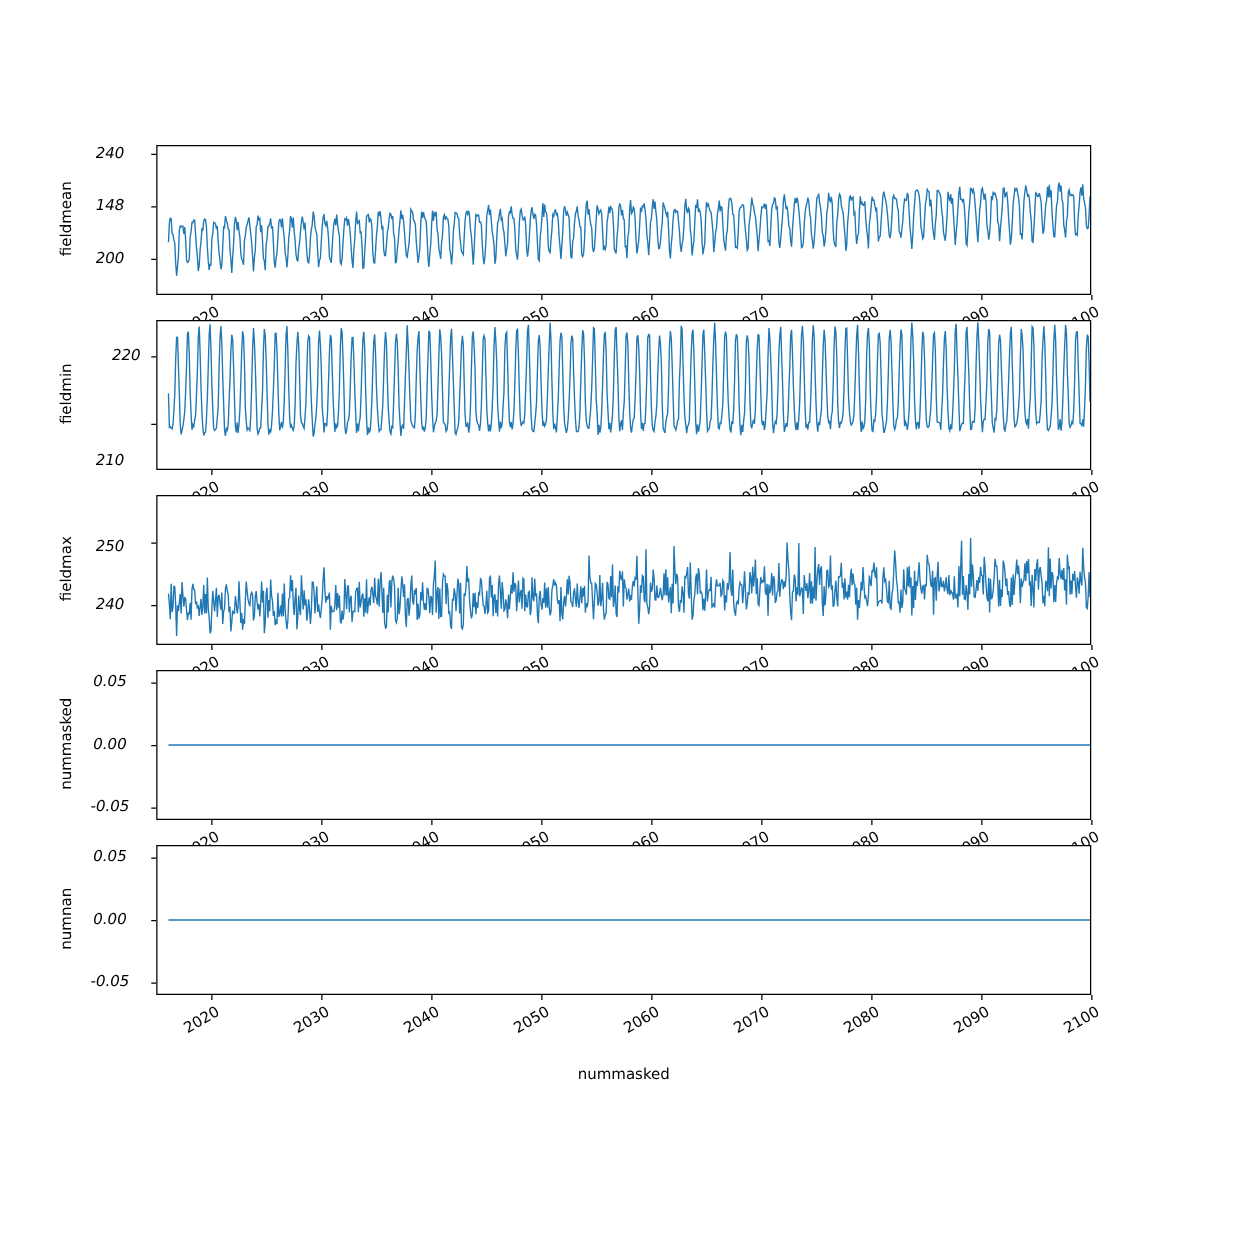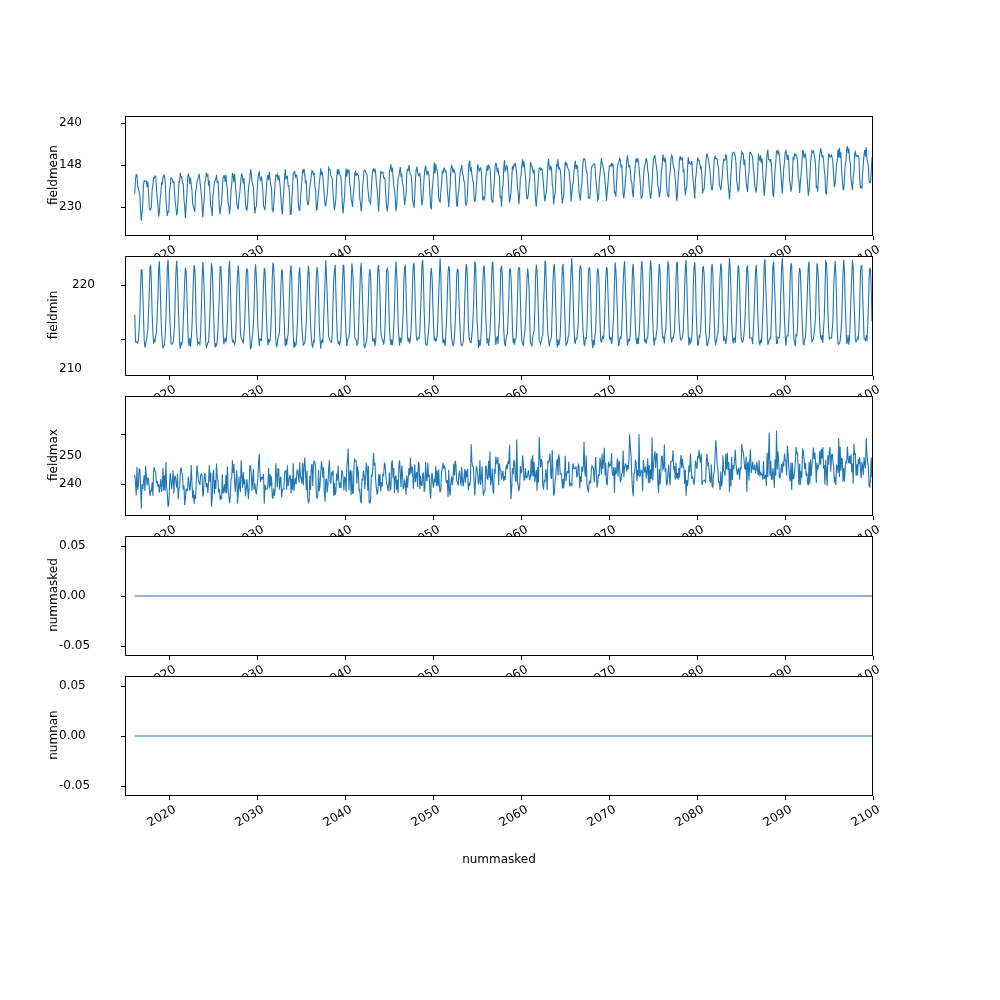--- a/index.html
+++ b/index.html
@@ -45,22 +45,23 @@
     color: #000;
     transform-origin: 50% 50%;
     transform: rotate(-90deg);
     white-space: nowrap;
     text-align: center;
   }
   .ytick {
     position: absolute;
     font-size: 12px;
     color: #000;
-    text-align: left;
+    text-align: center;
     white-space: nowrap;
+    font-style: italic;
   }
   .ytickmark {
     position: absolute;
     width: 4px;
     height: 1px;
     background: #000;
   }
   .xtick {
     position: absolute;
     font-size: 12px;
@@ -88,21 +89,21 @@
 <body>
 
 <div id="figure">
   <div class="xlabel" id="xlabel" style="top: 852px;">nummasked</div>
 <div class="panel" style="top: 116px; height: 120px;">
       <svg viewBox="0 0 748 120" preserveAspectRatio="none">
         <path d="M8.80,78.07L9.53,62.75L10.25,58.55L10.98,58.90L11.70,70.97L12.43,71.70L13.15,76.34L13.88,78.91L14.60,95.39L15.33,105.41L16.05,97.79L16.78,89.40L17.51,68.39L18.23,64.95L18.96,65.69L19.68,64.88L20.41,65.15L21.13,71.31L21.86,65.68L22.58,76.26L23.31,92.42L24.03,94.58L24.76,94.02L25.48,91.72L26.21,73.80L26.94,69.45L27.66,61.91L28.39,62.17L29.11,60.08L29.84,60.25L30.56,71.89L31.29,82.55L32.01,90.26L32.74,101.43L33.46,97.15L34.19,84.36L34.92,77.36L35.64,67.25L36.37,68.03L37.09,61.16L37.82,59.18L38.54,59.67L39.27,66.26L39.99,81.82L40.72,93.52L41.44,100.61L42.17,96.11L42.89,96.38L43.62,75.30L44.35,71.05L45.07,61.83L45.80,62.17L46.52,63.25L47.25,67.31L47.97,64.86L48.70,77.49L49.42,87.21L50.15,92.95L50.87,100.11L51.60,96.62L52.33,81.80L53.05,65.74L53.78,66.23L54.50,56.73L55.23,60.59L55.95,62.28L56.68,67.16L57.40,68.03L58.13,83.93L58.85,91.89L59.58,103.04L60.30,90.26L61.03,79.50L61.76,63.02L62.48,57.54L63.21,60.69L63.93,68.20L64.66,61.71L65.38,68.99L66.11,74.39L66.83,87.37L67.56,91.87L68.28,93.39L69.01,96.41L69.74,76.73L70.46,72.56L71.19,65.89L71.91,63.68L72.64,60.52L73.36,57.87L74.09,64.56L74.81,71.60L75.54,78.26L76.26,89.36L76.99,101.92L77.71,90.75L78.44,84.51L79.17,65.34L79.89,63.95L80.62,56.49L81.34,59.82L82.07,58.79L82.79,69.92L83.52,64.28L84.24,77.11L84.97,91.17L85.69,93.18L86.42,100.77L87.15,80.21L87.87,74.97L88.60,65.40L89.32,65.07L90.05,63.02L90.77,58.75L91.50,67.02L92.22,64.91L92.95,78.20L93.67,94.20L94.40,98.85L95.12,91.22L95.85,86.56L96.58,74.58L97.30,62.03L98.03,59.73L98.75,59.96L99.48,66.11L100.20,58.66L100.93,67.94L101.65,73.94L102.38,87.06L103.10,90.69L103.83,98.55L104.56,89.45L105.28,74.41L106.01,68.40L106.73,56.87L107.46,58.82L108.18,66.32L108.91,58.05L109.63,69.27L110.36,76.60L111.08,87.66L111.81,92.10L112.53,93.72L113.26,83.52L113.99,78.25L114.71,69.32L115.44,61.67L116.16,57.29L116.89,61.82L117.61,67.69L118.34,62.15L119.06,74.99L119.79,86.70L120.51,93.92L121.24,94.80L121.97,88.67L122.69,74.30L123.42,67.67L124.14,63.96L124.87,53.29L125.59,56.84L126.32,65.33L127.04,68.71L127.77,71.66L128.49,85.64L129.22,98.27L129.94,92.67L130.67,91.04L131.40,77.30L132.12,65.20L132.85,58.09L133.57,55.23L134.30,62.78L135.02,64.54L135.75,60.67L136.47,66.45L137.20,74.93L137.92,90.06L138.65,92.66L139.38,94.70L140.10,82.61L140.83,70.38L141.55,62.86L142.28,58.97L143.00,64.27L143.73,55.59L144.45,63.34L145.18,69.36L145.90,72.65L146.63,94.31L147.35,96.02L148.08,91.23L148.81,78.47L149.53,67.15L150.26,59.13L150.98,59.80L151.71,58.26L152.43,64.54L153.16,59.35L153.88,63.88L154.61,70.61L155.33,82.81L156.06,93.28L156.79,99.05L157.51,84.39L158.24,75.55L158.96,61.42L159.69,53.22L160.41,63.48L161.14,61.06L161.86,60.46L162.59,70.28L163.31,69.89L164.04,80.66L164.76,99.20L165.49,98.94L166.22,86.02L166.94,73.25L167.67,56.91L168.39,56.74L169.12,54.93L169.84,61.83L170.57,58.88L171.29,59.76L172.02,66.33L172.74,86.91L173.47,94.51L174.20,95.03L174.92,84.62L175.65,72.28L176.37,65.39L177.10,53.36L177.82,56.94L178.55,52.79L179.27,58.85L180.00,67.70L180.72,64.65L181.45,84.17L182.17,88.94L182.90,88.91L183.63,80.86L184.35,69.75L185.08,66.54L185.80,58.77L186.53,54.58L187.25,55.39L187.98,59.37L188.70,56.82L189.43,71.10L190.15,74.48L190.88,94.72L191.61,94.12L192.33,84.22L193.06,77.30L193.78,68.17L194.51,60.71L195.23,52.15L195.96,59.21L196.68,55.84L197.41,61.29L198.13,70.22L198.86,80.32L199.58,89.10L200.31,90.24L201.04,84.25L201.76,79.38L202.49,68.08L203.21,51.43L203.94,52.89L204.66,53.79L205.39,60.16L206.11,61.16L206.84,63.55L207.56,77.47L208.29,86.14L209.02,94.98L209.74,89.45L210.47,82.80L211.19,62.16L211.92,53.06L212.64,58.32L213.37,53.52L214.09,57.42L214.82,59.68L215.54,61.18L216.27,74.33L216.99,90.97L217.72,98.11L218.45,87.68L219.17,79.99L219.90,63.77L220.62,52.42L221.35,60.66L222.07,54.48L222.80,56.01L223.52,53.34L224.25,67.51L224.97,71.21L225.70,83.27L226.43,86.86L227.15,91.55L227.88,78.29L228.60,72.97L229.33,57.72L230.05,55.81L230.78,59.85L231.50,57.43L232.23,58.82L232.95,59.32L233.68,65.14L234.40,83.30L235.13,87.68L235.86,96.07L236.58,87.73L237.31,69.47L238.03,63.09L238.76,53.88L239.48,54.24L240.21,55.02L240.93,57.83L241.66,58.73L242.38,71.93L243.11,78.69L243.84,85.85L244.56,86.69L245.29,88.04L246.01,74.28L246.74,60.44L247.46,54.23L248.19,52.96L248.91,55.30L249.64,52.52L250.36,57.03L251.09,68.12L251.81,73.27L252.54,84.63L253.27,96.38L253.99,84.41L254.72,66.69L255.44,55.84L256.17,56.92L256.89,55.84L257.62,56.13L258.34,61.86L259.07,61.73L259.79,63.75L260.52,80.16L261.25,91.13L261.97,95.99L262.70,88.74L263.42,77.51L264.15,55.90L264.87,52.32L265.60,47.78L266.32,55.90L267.05,51.51L267.77,60.82L268.50,69.41L269.22,73.98L269.95,81.03L270.68,95.62L271.40,90.88L272.13,74.64L272.85,62.24L273.58,60.15L274.30,55.08L275.03,50.99L275.75,59.86L276.48,58.54L277.20,66.79L277.93,70.05L278.66,79.20L279.38,89.54L280.11,83.80L280.83,79.08L281.56,57.46L282.28,53.35L283.01,54.10L283.73,48.80L284.46,55.68L285.18,58.70L285.91,59.04L286.63,66.97L287.36,84.60L288.09,88.37L288.81,92.22L289.54,78.96L290.26,62.68L290.99,52.78L291.71,51.21L292.44,55.94L293.16,59.91L293.89,59.68L294.61,57.11L295.34,64.30L296.07,81.91L296.79,89.90L297.52,84.01L298.24,73.83L298.97,60.70L299.69,52.96L300.42,49.63L301.14,55.28L301.87,59.02L302.59,55.30L303.32,55.97L304.04,63.71L304.77,78.97L305.50,92.06L306.22,93.17L306.95,74.17L307.67,67.70L308.40,57.84L309.12,46.20L309.85,57.53L310.57,47.53L311.30,53.47L312.02,53.93L312.75,61.73L313.48,81.73L314.20,85.54L314.93,86.58L315.65,76.00L316.38,67.86L317.10,55.56L317.83,56.86L318.55,52.60L319.28,51.93L320.00,55.80L320.73,54.87L321.45,60.38L322.18,74.05L322.91,82.31L323.63,91.65L324.36,80.65L325.08,69.77L325.81,52.64L326.53,48.65L327.26,51.99L327.98,56.58L328.71,53.62L329.43,55.68L330.16,58.53L330.89,75.96L331.61,89.82L332.34,91.35L333.06,77.37L333.79,74.63L334.51,62.50L335.24,54.89L335.96,52.88L336.69,48.94L337.41,57.30L338.14,59.79L338.86,65.67L339.59,66.09L340.32,88.36L341.04,89.77L341.77,87.63L342.49,77.03L343.22,57.58L343.94,46.99L344.67,44.34L345.39,55.71L346.12,51.02L346.84,58.69L347.57,63.70L348.30,66.45L349.02,82.58L349.75,86.04L350.47,83.04L351.20,71.94L351.92,59.41L352.65,48.06L353.37,51.03L354.10,54.87L354.82,52.99L355.55,51.79L356.27,54.96L357.00,67.85L357.73,84.53L358.45,81.77L359.18,83.95L359.90,80.54L360.63,61.62L361.35,56.85L362.08,49.18L362.80,54.46L363.53,49.36L364.25,50.43L364.98,52.29L365.71,63.43L366.43,83.37L367.16,85.61L367.88,87.19L368.61,73.75L369.33,65.90L370.06,50.36L370.78,46.50L371.51,48.84L372.23,56.24L372.96,51.72L373.68,58.74L374.41,60.04L375.14,81.54L375.86,81.24L376.59,91.18L377.31,73.58L378.04,69.36L378.76,51.49L379.49,43.84L380.21,54.78L380.94,53.52L381.66,49.59L382.39,50.78L383.12,59.56L383.84,75.95L384.57,87.24L385.29,82.54L386.02,76.74L386.74,64.42L387.47,49.88L388.19,53.53L388.92,48.65L389.64,49.28L390.37,46.47L391.09,52.12L391.82,58.35L392.55,72.14L393.27,78.03L394.00,88.64L394.72,77.62L395.45,61.63L396.17,59.33L396.90,49.18L397.62,43.08L398.35,50.91L399.07,45.08L399.80,53.43L400.53,59.99L401.25,74.91L401.98,83.25L402.70,82.88L403.43,77.96L404.15,68.63L404.88,61.88L405.60,45.80L406.33,48.33L407.05,50.57L407.78,54.16L408.50,56.47L409.23,53.32L409.96,67.53L410.68,85.16L411.41,91.19L412.13,79.53L412.86,72.12L413.58,59.54L414.31,52.20L415.03,51.48L415.76,53.83L416.48,52.60L417.21,53.25L417.94,61.08L418.66,68.82L419.39,80.76L420.11,85.90L420.84,79.22L421.56,76.08L422.29,64.17L423.01,48.57L423.74,42.81L424.46,51.68L425.19,54.37L425.91,50.36L426.64,51.75L427.37,67.80L428.09,73.22L428.82,88.85L429.54,82.01L430.27,77.09L430.99,61.29L431.72,47.56L432.44,50.24L433.17,43.10L433.89,53.41L434.62,51.68L435.35,53.89L436.07,59.96L436.80,77.40L437.52,87.90L438.25,83.21L438.97,79.43L439.70,56.80L440.42,45.44L441.15,48.50L441.87,47.16L442.60,50.93L443.32,52.58L444.05,53.62L444.78,60.99L445.50,69.05L446.23,86.27L446.95,78.38L447.68,70.09L448.40,66.54L449.13,55.42L449.85,50.69L450.58,44.28L451.30,52.94L452.03,49.23L452.76,49.79L453.48,63.21L454.21,76.04L454.93,80.77L455.66,84.97L456.38,72.40L457.11,68.31L457.83,52.03L458.56,43.41L459.28,42.30L460.01,42.79L460.73,46.42L461.46,55.38L462.19,55.87L462.91,68.31L463.64,82.25L464.36,81.86L465.09,82.72L465.81,70.89L466.54,52.92L467.26,50.16L467.99,49.69L468.71,48.31L469.44,47.56L470.17,48.22L470.89,60.75L471.62,68.53L472.34,76.05L473.07,84.59L473.79,83.05L474.52,63.93L475.24,58.32L475.97,50.67L476.69,41.67L477.42,47.31L478.14,48.84L478.87,54.22L479.60,57.28L480.32,64.79L481.05,72.92L481.77,85.33L482.50,76.04L483.22,68.11L483.95,57.45L484.67,49.56L485.40,49.94L486.12,49.23L486.85,46.65L487.58,50.86L488.30,47.32L489.03,59.46L489.75,77.45L490.48,76.86L491.20,81.14L491.93,65.75L492.65,51.65L493.38,47.23L494.10,46.61L494.83,42.02L495.55,42.74L496.28,51.51L497.01,48.44L497.73,61.00L498.46,77.71L499.18,82.77L499.91,75.36L500.63,65.99L501.36,57.44L502.08,44.34L502.81,39.10L503.53,45.26L504.26,51.18L504.99,48.98L505.71,54.85L506.44,64.87L507.16,66.42L507.89,77.10L508.61,81.76L509.34,68.13L510.06,57.39L510.79,47.75L511.51,42.10L512.24,46.30L512.96,41.73L513.69,44.98L514.42,51.94L515.14,60.11L515.87,70.32L516.59,82.55L517.32,81.94L518.04,78.87L518.77,63.11L519.49,53.70L520.22,48.83L520.94,46.42L521.67,41.81L522.40,45.05L523.12,53.86L523.85,58.20L524.57,71.42L525.30,76.57L526.02,83.27L526.75,77.26L527.47,66.55L528.20,53.55L528.92,42.00L529.65,41.18L530.37,38.59L531.10,45.89L531.83,49.79L532.55,56.81L533.28,70.40L534.00,72.33L534.73,81.68L535.45,77.38L536.18,68.78L536.90,54.34L537.63,49.44L538.35,37.85L539.08,43.52L539.81,44.98L540.53,41.07L541.26,46.93L541.98,68.61L542.71,77.95L543.43,80.29L544.16,81.93L544.88,62.06L545.61,56.47L546.33,43.59L547.06,38.93L547.78,40.19L548.51,48.00L549.24,51.60L549.96,53.70L550.69,63.79L551.41,71.65L552.14,85.06L552.86,80.51L553.59,62.17L554.31,54.10L555.04,42.27L555.76,39.95L556.49,44.16L557.22,42.04L557.94,41.46L558.67,55.28L559.39,53.91L560.12,70.14L560.84,79.49L561.57,73.08L562.29,71.10L563.02,52.92L563.74,40.66L564.47,46.73L565.19,45.91L565.92,48.03L566.65,48.03L567.37,44.81L568.10,58.56L568.82,67.41L569.55,73.05L570.27,83.19L571.00,63.61L571.72,57.68L572.45,49.11L573.17,41.07L573.90,43.92L574.63,43.79L575.35,47.73L576.08,51.88L576.80,49.96L577.53,62.39L578.25,77.50L578.98,73.79L579.70,73.38L580.43,61.47L581.15,51.24L581.88,40.29L582.60,37.01L583.33,40.61L584.06,43.78L584.78,48.13L585.51,54.28L586.23,63.74L586.96,72.61L587.68,74.68L588.41,68.97L589.13,56.55L589.86,41.75L590.58,39.95L591.31,42.42L592.04,42.31L592.76,43.23L593.49,49.16L594.21,52.18L594.94,69.24L595.66,70.77L596.39,74.47L597.11,67.14L597.84,60.79L598.56,49.33L599.29,43.08L600.01,44.10L600.74,43.91L601.47,37.91L602.19,40.30L602.92,53.72L603.64,66.62L604.37,73.90L605.09,83.57L605.82,72.99L606.54,56.88L607.27,46.91L607.99,36.77L608.72,35.96L609.45,35.71L610.17,36.89L610.90,39.78L611.62,46.82L612.35,65.47L613.07,69.19L613.80,75.20L614.52,73.73L615.25,60.08L615.97,46.95L616.70,42.81L617.42,35.14L618.15,36.33L618.88,37.26L619.60,48.80L620.33,43.33L621.05,53.60L621.78,65.59L622.50,71.27L623.23,76.33L623.95,62.66L624.68,56.28L625.40,35.97L626.13,35.79L626.86,37.37L627.58,38.49L628.31,41.58L629.03,52.51L629.76,57.63L630.48,70.03L631.21,73.74L631.93,76.92L632.66,67.20L633.38,56.08L634.11,37.13L634.83,41.90L635.56,43.77L636.29,38.91L637.01,46.97L637.74,42.19L638.46,55.68L639.19,67.91L639.91,80.37L640.64,70.26L641.36,62.44L642.09,49.72L642.81,38.27L643.54,33.08L644.27,43.23L644.99,43.17L645.72,45.00L646.44,42.78L647.17,48.75L647.89,61.03L648.62,79.16L649.34,80.61L650.07,67.86L650.79,53.52L651.52,45.96L652.24,34.37L652.97,34.57L653.70,37.47L654.42,35.28L655.15,38.84L655.87,47.56L656.60,57.02L657.32,68.21L658.05,78.00L658.77,65.40L659.50,52.54L660.22,46.08L660.95,35.77L661.68,34.10L662.40,38.29L663.13,43.55L663.85,38.45L664.58,45.63L665.30,63.83L666.03,68.82L666.75,75.98L667.48,70.78L668.20,60.79L668.93,40.57L669.65,43.97L670.38,36.95L671.11,39.05L671.83,38.25L672.56,40.68L673.28,43.81L674.01,61.36L674.73,64.08L675.46,77.31L676.18,66.59L676.91,58.41L677.63,49.50L678.36,34.22L679.09,34.09L679.81,41.56L680.54,38.52L681.26,37.74L681.99,44.83L682.71,58.26L683.44,69.09L684.16,80.12L684.89,74.90L685.61,63.34L686.34,46.53L687.06,40.54L687.79,34.55L688.52,35.82L689.24,34.50L689.97,38.04L690.69,41.71L691.42,49.47L692.14,71.52L692.87,71.13L693.59,75.86L694.32,59.52L695.04,44.17L695.77,37.06L696.50,31.74L697.22,35.77L697.95,41.10L698.67,38.85L699.40,43.00L700.12,53.78L700.85,60.17L701.57,77.41L702.30,78.08L703.02,66.55L703.75,52.95L704.47,37.88L705.20,38.63L705.93,41.00L706.65,40.62L707.38,38.16L708.10,41.50L708.83,45.94L709.55,59.92L710.28,71.16L711.00,68.36L711.73,58.65L712.45,48.10L713.18,44.07L713.91,32.97L714.63,41.42L715.36,31.28L716.08,41.70L716.81,35.82L717.53,53.77L718.26,64.21L718.98,73.46L719.71,73.71L720.43,61.15L721.16,48.28L721.88,45.24L722.61,32.05L723.34,29.56L724.06,36.99L724.79,31.96L725.51,43.25L726.24,46.19L726.96,64.11L727.69,68.48L728.41,74.42L729.14,60.98L729.86,56.75L730.59,37.31L731.32,35.40L732.04,40.11L732.77,39.31L733.49,40.13L734.22,39.40L734.94,40.96L735.67,62.19L736.39,71.90L737.12,71.03L737.84,72.19L738.57,56.56L739.29,48.48L740.02,37.75L740.75,33.50L741.47,40.28L742.20,30.91L742.92,42.68L743.65,46.10L744.37,50.23L745.10,64.78L745.82,67.13L746.55,66.66L747.27,55.69L748.00,40.61" fill="none" stroke="#1f77b4" stroke-width="1.1"></path>
       </svg>
     </div>
     <div class="ylabel" style="width: 120px; left: 47px; top: 168px; margin-left: -54px;">fieldmean</div>
-    <div class="ytick" style="left: 59px; width: 58px; top: 198.629px;">230</div>
+    <div class="ytick" style="left: 59px; width: 58px; top: 198.629px;">200</div>
     <div class="ytickmark" style="left: 121px; top: 206.629px;"></div>
     <div class="ytick" style="left: 59px; width: 58px; top: 156.671px;">148</div>
     <div class="ytickmark" style="left: 121px; top: 164.671px;"></div>
     <div class="ytick" style="left: 59px; width: 58px; top: 114.713px;">240</div>
     <div class="ytickmark" style="left: 121px; top: 122.713px;"></div>
     <div class="xtickmark" style="left: 169px; top: 236px;"></div>
     <div class="xtick" style="left: 131px; top: 242px; width: 40px; text-align: right;">2020</div>
     <div class="xtickmark" style="left: 257px; top: 236px;"></div>
     <div class="xtick" style="left: 219px; top: 242px; width: 40px; text-align: right;">2030</div>
     <div class="xtickmark" style="left: 345px; top: 236px;"></div>
@@ -148,21 +149,21 @@
     <div class="xtickmark" style="left: 873px; top: 376px;"></div>
     <div class="xtick" style="left: 835px; top: 382px; width: 40px; text-align: right;">2100</div>
     <div class="panel" style="top: 396px; height: 120px;">
       <svg viewBox="0 0 748 120" preserveAspectRatio="none">
         <path d="M8.80,79.19L9.53,87.63L10.25,100.13L10.98,71.30L11.70,94.27L12.43,90.10L13.15,73.27L13.88,73.66L14.60,89.14L15.33,113.74L16.05,88.77L16.78,93.46L17.51,86.54L18.23,79.50L18.96,95.46L19.68,69.87L20.41,80.93L21.13,89.85L21.86,82.57L22.58,83.23L23.31,92.97L24.03,100.55L24.76,95.21L25.48,95.57L26.21,86.77L26.94,100.48L27.66,75.61L28.39,71.25L29.11,75.99L29.84,76.40L30.56,87.92L31.29,85.51L32.01,91.38L32.74,88.79L33.46,97.34L34.19,90.13L34.92,83.36L35.64,96.52L36.37,89.53L37.09,72.31L37.82,95.36L38.54,79.57L39.27,95.35L39.99,66.14L40.72,91.48L41.44,98.50L42.17,111.57L42.89,109.34L43.62,91.75L44.35,77.02L45.07,85.14L45.80,93.77L46.52,84.86L47.25,74.52L47.97,98.18L48.70,81.94L49.42,80.13L50.15,87.07L50.87,92.30L51.60,78.36L52.33,103.97L53.05,93.68L53.78,91.34L54.50,75.41L55.23,71.66L55.95,76.90L56.68,79.88L57.40,94.34L58.13,89.87L58.85,110.06L59.58,102.07L60.30,93.00L61.03,95.34L61.76,95.05L62.48,81.13L63.21,87.35L63.93,95.21L64.66,90.25L65.38,69.24L66.11,86.66L66.83,103.03L67.56,94.76L68.28,108.65L69.01,99.72L69.74,103.90L70.46,84.82L71.19,69.45L71.91,77.38L72.64,84.07L73.36,87.04L74.09,89.44L74.81,79.83L75.54,78.22L76.26,80.15L76.99,101.07L77.71,97.31L78.44,81.69L79.17,77.22L79.89,86.01L80.62,91.99L81.34,87.62L82.07,97.81L82.79,86.90L83.52,69.46L84.24,86.51L84.97,76.91L85.69,111.46L86.42,103.10L87.15,78.99L87.87,74.36L88.60,98.81L89.32,84.40L90.05,93.56L90.77,67.74L91.50,81.16L92.22,84.90L92.95,97.40L93.67,93.46L94.40,104.76L95.12,101.66L95.85,103.93L96.58,78.63L97.30,98.15L98.03,95.46L98.75,88.88L99.48,97.74L100.20,79.08L100.93,97.75L101.65,71.01L102.38,92.22L103.10,101.11L103.83,108.07L104.56,101.44L105.28,83.76L106.01,82.42L106.73,64.23L107.46,77.30L108.18,68.23L108.91,87.01L109.63,96.54L110.36,83.01L111.08,74.44L111.81,108.38L112.53,98.43L113.26,80.81L113.99,92.20L114.71,96.64L115.44,64.26L116.16,79.82L116.89,92.14L117.61,76.59L118.34,88.95L119.06,83.79L119.79,101.20L120.51,94.12L121.24,83.81L121.97,92.37L122.69,103.82L123.42,92.81L124.14,69.84L124.87,70.07L125.59,77.66L126.32,95.32L127.04,83.83L127.77,73.21L128.49,94.20L129.22,87.99L129.94,94.96L130.67,99.08L131.40,91.50L132.12,84.00L132.85,67.52L133.57,57.77L134.30,77.51L135.02,86.69L135.75,81.21L136.47,84.13L137.20,81.30L137.92,78.39L138.65,108.54L139.38,89.19L140.10,93.68L140.83,93.77L141.55,93.68L142.28,88.56L143.00,72.15L143.73,92.74L144.45,78.65L145.18,90.65L145.90,80.58L146.63,101.61L147.35,103.39L148.08,93.00L148.81,100.48L149.53,95.09L150.26,67.33L150.98,79.97L151.71,91.80L152.43,73.05L153.16,73.10L153.88,94.39L154.61,83.04L155.33,81.01L156.06,102.20L156.79,94.07L157.51,93.40L158.24,93.79L158.96,77.82L159.69,75.18L160.41,74.79L161.14,94.39L161.86,69.53L162.59,90.48L163.31,85.62L164.04,81.04L164.76,79.18L165.49,97.96L166.22,83.07L166.94,94.66L167.67,67.44L168.39,95.59L169.12,87.51L169.84,82.26L170.57,89.00L171.29,76.11L172.02,73.61L172.74,79.71L173.47,86.95L174.20,66.28L174.92,81.11L175.65,83.59L176.37,88.11L177.10,67.12L177.82,89.97L178.55,70.52L179.27,61.64L180.00,76.44L180.72,94.98L181.45,74.44L182.17,102.44L182.90,107.27L183.63,106.53L184.35,80.22L185.08,94.61L185.80,70.89L186.53,68.11L187.25,90.46L187.98,69.27L188.70,64.62L189.43,67.32L190.15,73.45L190.88,100.83L191.61,102.84L192.33,99.69L193.06,74.38L193.78,95.92L194.51,90.25L195.23,77.66L195.96,65.05L196.68,71.26L197.41,81.92L198.13,71.67L198.86,96.91L199.58,106.43L200.31,84.42L201.04,82.81L201.76,97.20L202.49,89.13L203.21,73.01L203.94,64.44L204.66,85.32L205.39,88.06L206.11,76.27L206.84,78.37L207.56,74.59L208.29,100.64L209.02,87.39L209.74,99.53L210.47,96.40L211.19,77.98L211.92,84.74L212.64,70.00L213.37,86.08L214.09,92.57L214.82,86.87L215.54,92.65L216.27,74.98L216.99,75.56L217.72,82.66L218.45,95.18L219.17,81.16L219.90,83.16L220.62,96.56L221.35,71.17L222.07,64.80L222.80,52.32L223.52,94.75L224.25,78.63L224.97,73.84L225.70,99.85L226.43,75.06L227.15,97.80L227.88,97.85L228.60,70.13L229.33,63.40L230.05,64.99L230.78,65.01L231.50,87.92L232.23,70.59L232.95,76.81L233.68,95.86L234.40,93.39L235.13,105.41L235.86,108.01L236.58,83.36L237.31,84.96L238.03,74.86L238.76,79.86L239.48,93.51L240.21,80.44L240.93,67.02L241.66,71.46L242.38,95.41L243.11,70.46L243.84,106.87L244.56,107.97L245.29,104.39L246.01,78.96L246.74,81.07L247.46,74.05L248.19,56.78L248.91,69.84L249.64,66.79L250.36,85.37L251.09,93.37L251.81,99.40L252.54,96.21L253.27,78.67L253.99,90.18L254.72,78.61L255.44,96.02L256.17,86.38L256.89,90.88L257.62,78.89L258.34,79.86L259.07,67.26L259.79,68.20L260.52,79.23L261.25,88.73L261.97,89.26L262.70,95.69L263.42,89.62L264.15,76.82L264.87,94.83L265.60,93.49L266.32,66.54L267.05,65.44L267.77,82.38L268.50,72.19L269.22,97.60L269.95,81.99L270.68,79.73L271.40,94.86L272.13,84.23L272.85,97.80L273.58,70.78L274.30,64.45L275.03,77.18L275.75,91.49L276.48,69.80L277.20,77.87L277.93,93.19L278.66,92.14L279.38,83.87L280.11,88.61L280.83,99.30L281.56,80.02L282.28,91.88L283.01,81.72L283.73,72.13L284.46,79.32L285.18,61.86L285.91,77.68L286.63,70.53L287.36,72.61L288.09,93.55L288.81,82.47L289.54,68.54L290.26,86.40L290.99,79.16L291.71,76.20L292.44,91.49L293.16,66.63L293.89,67.61L294.61,93.47L295.34,80.05L296.07,89.78L296.79,89.97L297.52,78.41L298.24,77.54L298.97,96.69L299.69,92.52L300.42,65.97L301.14,83.16L301.87,85.40L302.59,66.91L303.32,81.48L304.04,78.87L304.77,96.56L305.50,103.32L306.22,81.98L306.95,76.96L307.67,87.86L308.40,92.32L309.12,82.83L309.85,86.73L310.57,70.28L311.30,90.57L312.02,74.87L312.75,90.74L313.48,73.77L314.20,89.81L314.93,96.98L315.65,93.83L316.38,76.38L317.10,72.66L317.83,67.30L318.55,72.72L319.28,70.43L320.00,72.57L320.73,84.53L321.45,87.53L322.18,84.52L322.91,101.73L323.63,73.90L324.36,95.69L325.08,100.22L325.81,86.37L326.53,80.94L327.26,89.73L327.98,82.20L328.71,67.62L329.43,79.86L330.16,64.78L330.89,70.24L331.61,85.80L332.34,86.66L333.06,90.13L333.79,78.37L334.51,74.90L335.24,83.78L335.96,90.14L336.69,71.05L337.41,85.58L338.14,90.85L338.86,82.22L339.59,73.19L340.32,87.04L341.04,74.74L341.77,81.46L342.49,72.95L343.22,94.74L343.94,87.04L344.67,90.32L345.39,85.02L346.12,48.16L346.84,65.56L347.57,70.57L348.30,70.78L349.02,85.97L349.75,100.10L350.47,84.89L351.20,70.86L351.92,72.04L352.65,78.38L353.37,88.91L354.10,85.70L354.82,64.12L355.55,89.42L356.27,83.29L357.00,70.36L357.73,91.83L358.45,100.39L359.18,96.22L359.90,95.29L360.63,69.74L361.35,71.75L362.08,83.16L362.80,83.79L363.53,64.90L364.25,82.16L364.98,55.47L365.71,90.03L366.43,84.83L367.16,72.60L367.88,95.44L368.61,98.28L369.33,73.11L370.06,78.28L370.78,60.67L371.51,66.27L372.23,68.31L372.96,60.97L373.68,89.77L374.41,67.53L375.14,73.71L375.86,74.75L376.59,84.12L377.31,79.30L378.04,75.09L378.76,85.61L379.49,80.42L380.21,84.23L380.94,72.79L381.66,68.77L382.39,73.47L383.12,65.25L383.84,68.08L384.57,48.51L385.29,76.14L386.02,103.80L386.74,91.68L387.47,72.36L388.19,78.56L388.92,64.54L389.64,65.52L390.37,84.16L391.09,86.19L391.82,43.17L392.55,86.93L393.27,90.11L394.00,95.84L394.72,90.20L395.45,70.16L396.17,77.75L396.90,75.48L397.62,59.60L398.35,66.92L399.07,84.32L399.80,84.36L400.53,72.61L401.25,82.03L401.98,82.26L402.70,79.56L403.43,74.52L404.15,80.23L404.88,84.51L405.60,79.48L406.33,62.66L407.05,80.74L407.78,59.38L408.50,80.74L409.23,65.97L409.96,86.49L410.68,80.21L411.41,73.92L412.13,95.26L412.86,71.17L413.58,87.21L414.31,40.50L415.03,60.31L415.76,71.64L416.48,63.03L417.21,66.09L417.94,89.67L418.66,94.11L419.39,85.08L420.11,85.91L420.84,73.29L421.56,78.97L422.29,94.85L423.01,65.67L423.74,66.44L424.46,63.06L425.19,57.62L425.91,79.68L426.64,83.27L427.37,53.79L428.09,77.26L428.82,100.41L429.54,97.42L430.27,84.62L430.99,79.84L431.72,66.53L432.44,62.86L433.17,79.69L433.89,58.30L434.62,63.23L435.35,78.55L436.07,77.83L436.80,79.32L437.52,92.78L438.25,83.25L438.97,93.11L439.70,80.53L440.42,59.65L441.15,85.64L441.87,78.57L442.60,76.04L443.32,76.51L444.05,65.60L444.78,90.18L445.50,89.44L446.23,86.81L446.95,90.55L447.68,74.18L448.40,67.55L449.13,72.90L449.85,72.85L450.58,72.48L451.30,70.49L452.03,81.11L452.76,80.20L453.48,68.52L454.21,69.85L454.93,92.88L455.66,80.52L456.38,86.47L457.11,70.66L457.83,75.98L458.56,69.10L459.28,45.32L460.01,76.20L460.73,80.99L461.46,59.59L462.19,87.80L462.91,93.74L463.64,97.11L464.36,87.13L465.09,85.62L465.81,88.10L466.54,75.04L467.26,70.05L467.99,71.95L468.71,72.19L469.44,86.97L470.17,75.44L470.89,61.09L471.62,76.51L472.34,91.97L473.07,86.74L473.79,78.00L474.52,80.26L475.24,61.72L475.97,66.83L476.69,78.99L477.42,57.36L478.14,73.31L478.87,64.82L479.60,51.51L480.32,79.71L481.05,66.78L481.77,87.77L482.50,88.96L483.22,75.90L483.95,65.65L484.67,70.81L485.40,68.74L486.12,69.42L486.85,57.03L487.58,77.76L488.30,80.27L489.03,71.25L489.75,97.24L490.48,71.84L491.20,78.82L491.93,75.55L492.65,62.44L493.38,80.70L494.10,64.82L494.83,67.70L495.55,86.76L496.28,84.41L497.01,78.10L497.73,76.99L498.46,54.33L499.18,81.78L499.91,72.03L500.63,67.96L501.36,68.45L502.08,75.68L502.81,69.24L503.53,73.64L504.26,64.87L504.99,37.72L505.71,51.78L506.44,59.73L507.16,80.40L507.89,94.52L508.61,100.86L509.34,77.95L510.06,77.12L510.79,63.73L511.51,67.28L512.24,85.66L512.96,74.01L513.69,80.17L514.42,37.99L515.14,81.34L515.87,78.34L516.59,74.63L517.32,75.30L518.04,95.77L518.77,64.17L519.49,72.75L520.22,77.00L520.94,70.73L521.67,82.94L522.40,75.94L523.12,62.41L523.85,87.43L524.57,69.26L525.30,87.45L526.02,73.55L526.75,83.28L527.47,41.24L528.20,84.90L528.92,69.58L529.65,59.36L530.37,55.20L531.10,72.09L531.83,59.19L532.55,56.96L533.28,86.87L534.00,97.38L534.73,73.33L535.45,88.87L536.18,79.89L536.90,60.53L537.63,60.17L538.35,73.76L539.08,72.52L539.81,48.30L540.53,76.02L541.26,72.49L541.98,89.83L542.71,88.27L543.43,76.96L544.16,68.68L544.88,82.46L545.61,89.68L546.33,65.62L547.06,65.80L547.78,64.77L548.51,54.08L549.24,74.31L549.96,70.27L550.69,84.00L551.41,66.75L552.14,82.57L552.86,77.46L553.59,84.20L554.31,72.11L555.04,82.08L555.76,66.35L556.49,59.02L557.22,72.32L557.94,62.92L558.67,71.00L559.39,71.75L560.12,88.25L560.84,74.36L561.57,100.46L562.29,84.37L563.02,90.81L563.74,82.48L564.47,69.71L565.19,76.61L565.92,57.51L566.65,71.47L567.37,82.45L568.10,81.36L568.82,85.11L569.55,89.48L570.27,80.80L571.00,64.60L571.72,69.57L572.45,73.02L573.17,60.22L573.90,62.02L574.63,53.95L575.35,62.42L576.08,66.72L576.80,57.72L577.53,89.58L578.25,85.64L578.98,85.54L579.70,84.79L580.43,84.78L581.15,87.30L581.88,65.90L582.60,57.84L583.33,69.28L584.06,67.94L584.78,75.23L585.51,85.72L586.23,86.51L586.96,68.75L587.68,90.80L588.41,91.82L589.13,79.56L589.86,75.36L590.58,61.29L591.31,44.06L592.04,53.60L592.76,68.08L593.49,73.94L594.21,86.56L594.94,86.38L595.66,94.66L596.39,75.88L597.11,90.99L597.84,86.12L598.56,59.35L599.29,74.71L600.01,76.82L600.74,80.19L601.47,57.81L602.19,73.42L602.92,56.74L603.64,74.51L604.37,66.09L605.09,96.95L605.82,72.94L606.54,90.89L607.27,60.60L607.99,84.37L608.72,69.06L609.45,72.93L610.17,64.67L610.90,53.72L611.62,68.01L612.35,75.14L613.07,79.23L613.80,73.06L614.52,72.67L615.25,84.06L615.97,72.14L616.70,72.65L617.42,47.71L618.15,54.19L618.88,55.27L619.60,62.81L620.33,72.51L621.05,73.32L621.78,60.61L622.50,96.47L623.23,66.94L623.95,66.39L624.68,84.91L625.40,64.89L626.13,53.25L626.86,77.36L627.58,73.28L628.31,65.72L629.03,73.25L629.76,73.52L630.48,68.70L631.21,77.43L631.93,72.87L632.66,66.00L633.38,76.12L634.11,79.63L634.83,64.00L635.56,80.61L636.29,76.18L637.01,78.72L637.74,78.61L638.46,84.23L639.19,65.03L639.91,82.61L640.64,82.58L641.36,79.15L642.09,90.43L642.81,56.76L643.54,81.30L644.27,57.97L644.99,36.24L645.72,80.05L646.44,64.98L647.17,83.49L647.89,83.98L648.62,72.24L649.34,78.98L650.07,92.46L650.79,63.24L651.52,79.94L652.24,34.07L652.97,73.60L653.70,55.52L654.42,64.63L655.15,82.07L655.87,82.11L656.60,75.91L657.32,68.27L658.05,77.08L658.77,65.51L659.50,70.64L660.22,57.45L660.95,64.37L661.68,64.74L662.40,79.94L663.13,49.33L663.85,57.88L664.58,71.59L665.30,82.32L666.03,85.59L666.75,66.39L667.48,94.51L668.20,67.16L668.93,83.76L669.65,82.05L670.38,76.18L671.11,66.61L671.83,50.87L672.56,56.71L673.28,56.87L674.01,71.69L674.73,89.62L675.46,67.88L676.18,89.26L676.91,75.60L677.63,82.04L678.36,52.31L679.09,55.51L679.81,62.18L680.54,73.12L681.26,67.03L681.99,80.29L682.71,77.16L683.44,87.46L684.16,90.06L684.89,66.03L685.61,88.54L686.34,63.47L687.06,80.29L687.79,68.65L688.52,61.59L689.24,51.45L689.97,63.35L690.69,56.49L691.42,67.21L692.14,87.10L692.87,66.98L693.59,73.79L694.32,69.98L695.04,68.17L695.77,54.58L696.50,68.93L697.22,52.72L697.95,62.58L698.67,50.99L699.40,71.51L700.12,70.33L700.85,89.22L701.57,63.88L702.30,75.63L703.02,90.42L703.75,59.17L704.47,68.87L705.20,55.85L705.93,51.17L706.65,76.08L707.38,59.82L708.10,57.71L708.83,64.95L709.55,70.27L710.28,87.03L711.00,81.06L711.73,89.40L712.45,68.72L713.18,70.73L713.91,77.31L714.63,41.59L715.36,81.44L716.08,50.66L716.81,74.99L717.53,61.72L718.26,64.09L718.98,86.22L719.71,72.29L720.43,86.00L721.16,70.60L721.88,65.79L722.61,66.73L723.34,50.28L724.06,63.42L724.79,67.30L725.51,59.90L726.24,68.18L726.96,58.32L727.69,76.56L728.41,67.56L729.14,88.30L729.86,47.49L730.59,58.36L731.32,57.69L732.04,80.18L732.77,68.49L733.49,79.63L734.22,63.11L734.94,68.43L735.67,60.89L736.39,73.61L737.12,82.49L737.84,65.91L738.57,70.07L739.29,79.27L740.02,61.52L740.75,68.45L741.47,72.53L742.20,42.01L742.92,57.79L743.65,66.28L744.37,70.47L745.10,90.46L745.82,91.30L746.55,81.46L747.27,61.60L748.00,81.93" fill="none" stroke="#1f77b4" stroke-width="1.1"></path>
       </svg>
     </div>
     <div class="ylabel" style="width: 120px; left: 47px; top: 448px; margin-left: -54px;">fieldmax</div>
     <div class="ytick" style="left: 59px; width: 58px; top: 475.5px;">240</div>
     <div class="ytickmark" style="left: 121px; top: 483.5px;"></div>
-    <div class="ytick" style="left: 59px; width: 58px; top: 448px;">250</div>
+    <div class="ytick" style="left: 59px; width: 58px; top: 430px;">250</div>
     <div class="ytickmark" style="left: 121px; top: 433.5px;"></div>
     <div class="xtickmark" style="left: 169px; top: 516px;"></div>
     <div class="xtick" style="left: 131px; top: 522px; width: 40px; text-align: right;">2020</div>
     <div class="xtickmark" style="left: 257px; top: 516px;"></div>
     <div class="xtick" style="left: 219px; top: 522px; width: 40px; text-align: right;">2030</div>
     <div class="xtickmark" style="left: 345px; top: 516px;"></div>
     <div class="xtick" style="left: 307px; top: 522px; width: 40px; text-align: right;">2040</div>
     <div class="xtickmark" style="left: 433px; top: 516px;"></div>
     <div class="xtick" style="left: 395px; top: 522px; width: 40px; text-align: right;">2050</div>
     <div class="xtickmark" style="left: 521px; top: 516px;"></div>

